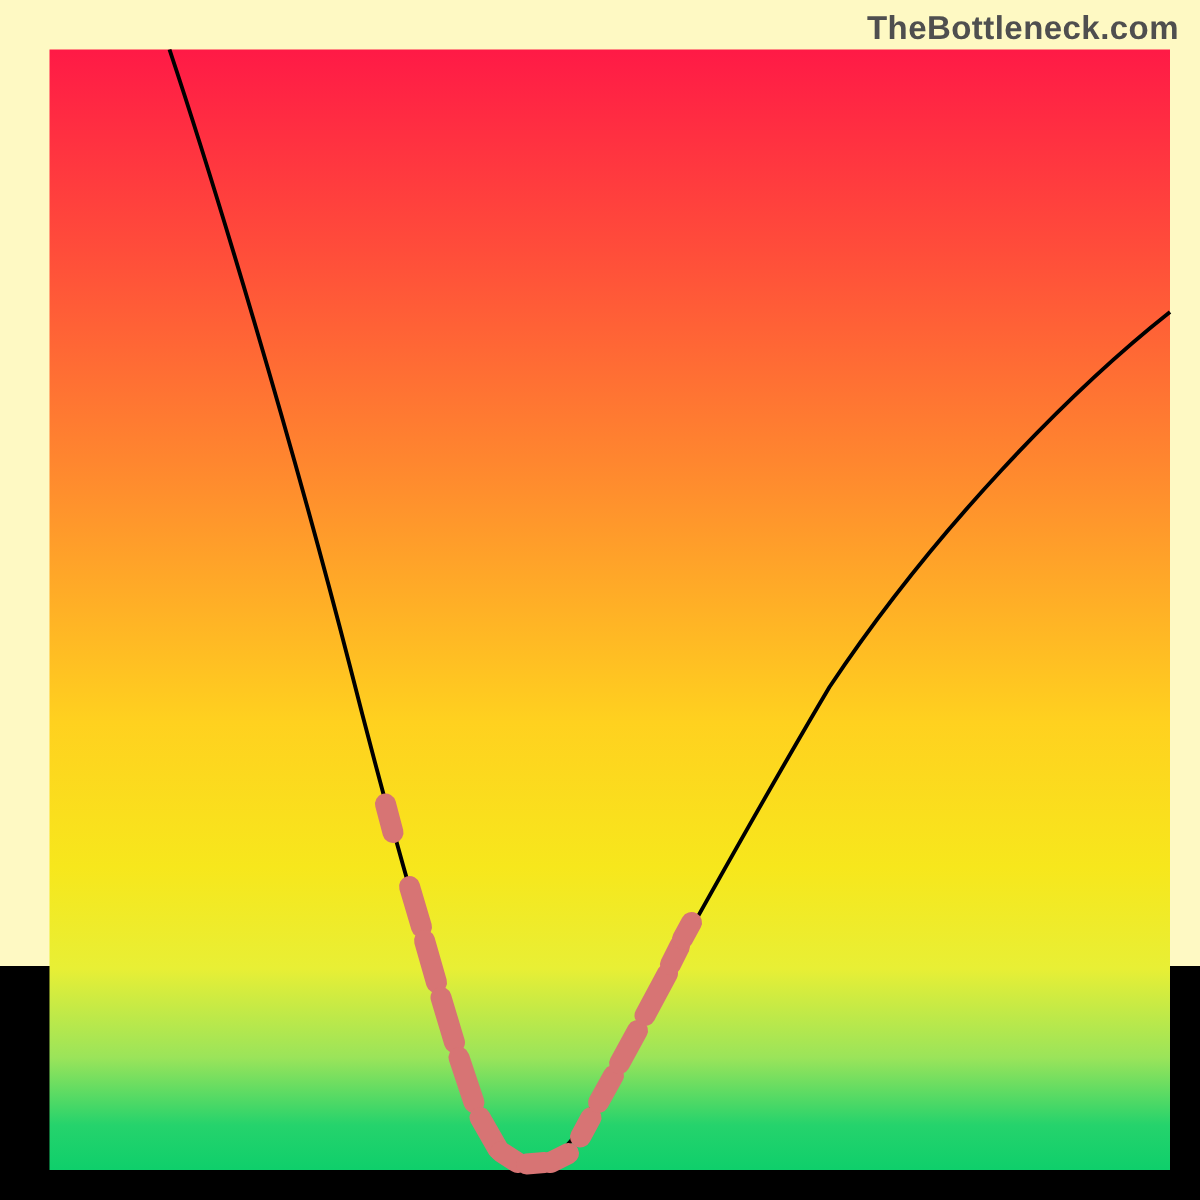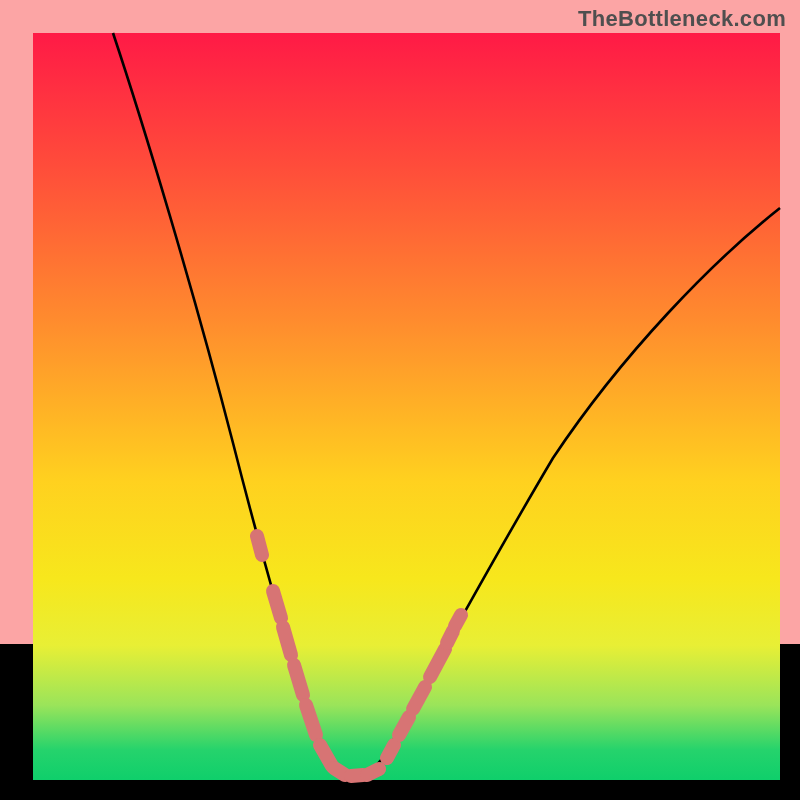--- a/index.html
+++ b/index.html
@@ -8,21 +8,21 @@
     width: 800px;
     height: 800px;
     background: #000;
     font-family: Arial, Helvetica, sans-serif;
     overflow: hidden;
   }
   .frame {
     position: relative;
     width: 800px;
     height: 644px;
-    background: #fca5a5;
+    background: #fef9c3;
   }
   .plot-area {
     position: absolute;
     left: 33px;
     top: 33px;
     width: 747px;
     height: 747px;
     background: linear-gradient(
       to bottom,
       #ff1a46 0%,

